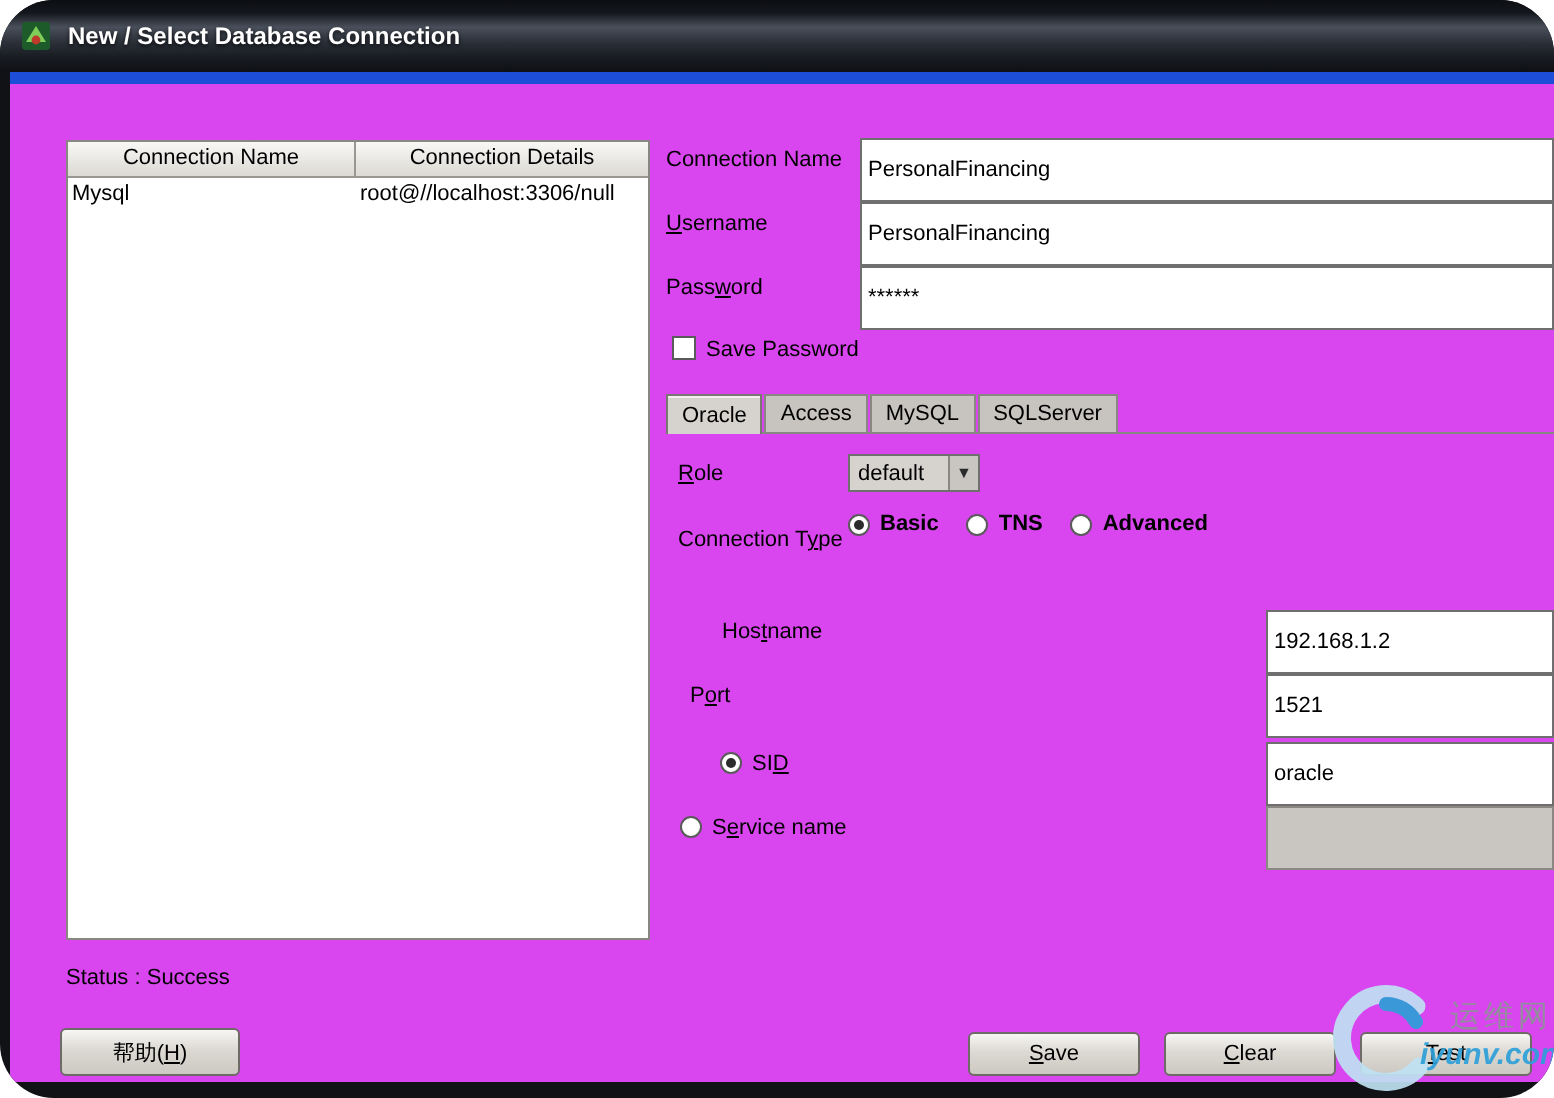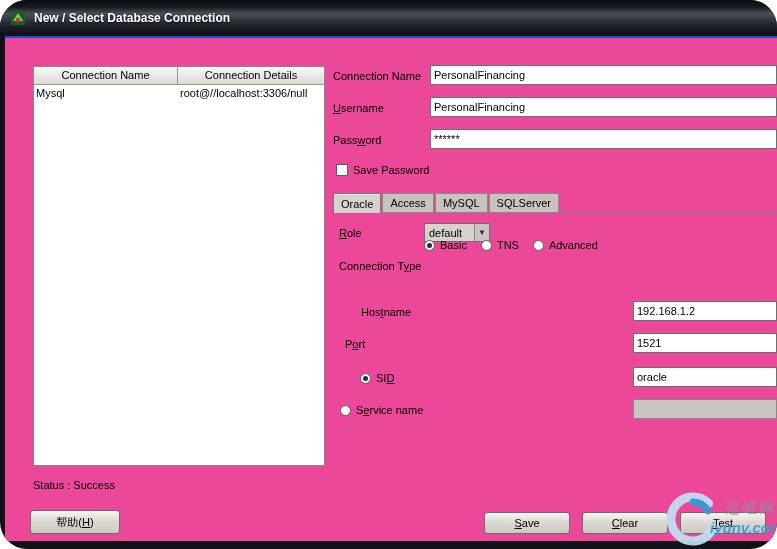--- a/index.html
+++ b/index.html
@@ -14,41 +14,41 @@
     background:linear-gradient(180deg,#0c0e12 0%,#14171d 18%,#4a505b 38%,#2c313a 58%,#181b21 80%,#0e1014 100%);
     display:flex; align-items:center;
   }
   .titlebar .app-icon { margin-left:10px; width:16px; height:16px; flex:0 0 auto; }
   .titlebar .title {
     margin-left:8px; color:#ffffff; font-weight:bold; font-size:12px;
     text-shadow:0 1px 2px rgba(0,0,0,.8); white-space:nowrap;
   }
   .dialog-body {
     position:absolute; left:5px; right:0; top:36px; bottom:8px;
-    background:#ec4899; border-top:2px solid #1d4ed8;
+    background:#d946ef; border-top:6px solid #1d4ed8;
   }
   
   .conn-table {
     position:absolute; left:28px; top:28px; width:292px; height:400px;
     background:#ffffff; border:1px solid #8a8782;
   }
   .conn-header { display:flex; height:18px; }
   .conn-header .hcell {
     background:linear-gradient(#f8f8f6,#dcd9d3);
     border-right:1px solid #9a9792; border-bottom:1px solid #9a9792;
     font-size:11px; text-align:center; line-height:17px; overflow:hidden;
   }
   .conn-header .hcell:last-child { border-right:none; }
   .hc1 { width:145px; } .hc2 { width:147px; }
   .conn-row { display:flex; height:16px; line-height:16px; font-size:11px; }
   .conn-row .cell { padding-left:2px; overflow:hidden; white-space:nowrap; }
   
   .lbl { position:absolute; font-size:11px; white-space:nowrap; }
   .field {
-    position:absolute; height:20px; background:#fff; border:1px solid #6f6f6f;
+    position:absolute; height:32px; background:#fff; border:1px solid #6f6f6f;
     font-family:"Liberation Sans",sans-serif; font-size:11px; padding:2px 3px; color:#000;
   }
   .field.disabled { background:#c9c6c1; border-color:#8b8884; }
   .stretch { right:0; }
   
   .checkbox {
     display:inline-block; width:12px; height:12px; background:#fff;
     border:1px solid #5a5a5a; vertical-align:-2px; margin-right:5px;
   }
   .radio {
@@ -77,21 +77,21 @@
   .combo {
     position:absolute; left:419px; top:185px; width:66px; height:19px;
     background:#d6d3ce; border:1px solid #6f6f6f; display:flex; align-items:center;
   }
   .combo .combo-text { flex:1; padding-left:4px; font-size:11px; }
   .combo .combo-arrow {
     width:15px; height:100%; border-left:1px solid #8a8782;
     background:#c9c6c1; display:flex; align-items:center; justify-content:center;
     font-size:8px; color:#2b2b2b;
   }
-  .radio-group { position:absolute; left:419px; top:201px; display:flex; gap:14px; align-items:center; }
+  .radio-group { position:absolute; left:419px; top:214px; display:flex; gap:14px; align-items:center;font-weight:bold; }
   .radio-item { display:flex; align-items:center; font-size:11px; white-space:nowrap; }
   
   .status { position:absolute; left:28px; top:441px; font-size:11px; }
   .btn {
     position:absolute; height:22px; font-family:"Liberation Sans",sans-serif;
     font-size:11px; color:#000; text-align:center;
     background:linear-gradient(#f7f6f4,#dcd9d3 45%,#ccc9c3);
     border:1px solid #6e6b66; border-radius:3px; cursor:default;
   }
   u { text-decoration:underline; }

